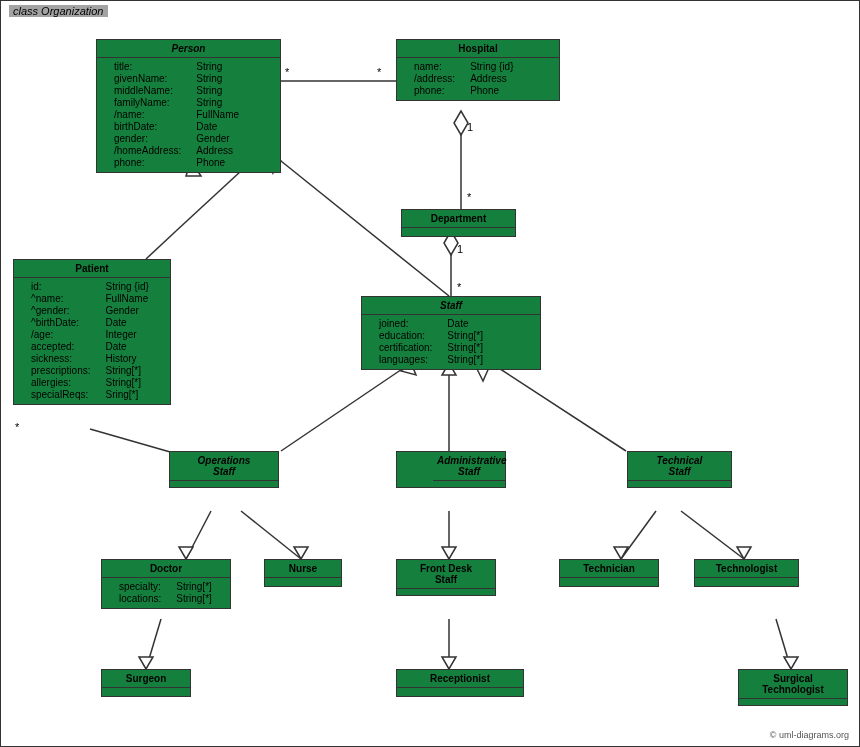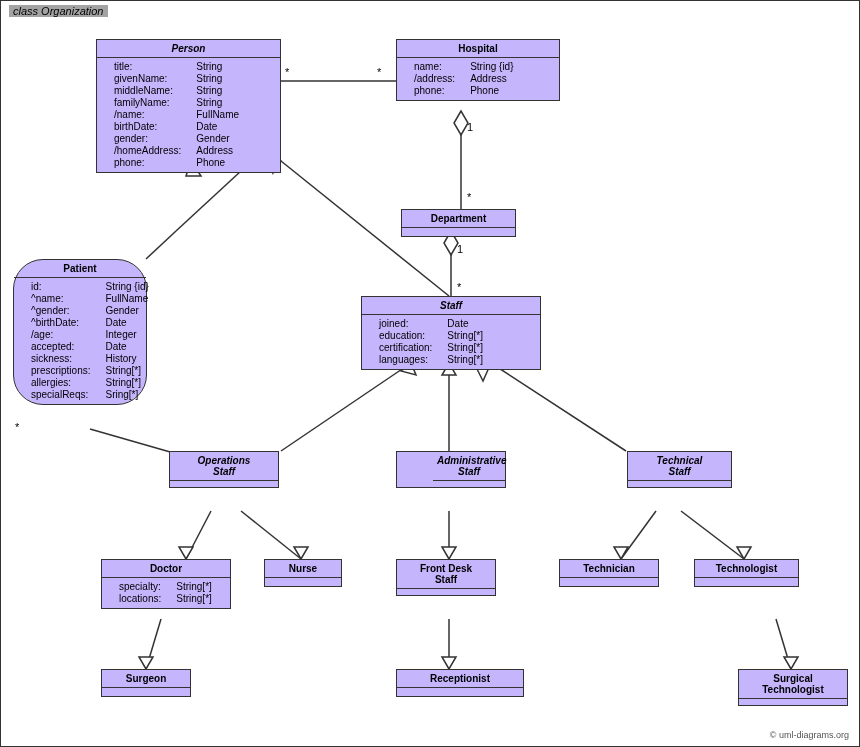--- a/index.html
+++ b/index.html
@@ -24,21 +24,21 @@
       left: 8px;
       font-size: 11px;
       background: #a3a3a3;
       padding: 0 4px;
       font-style: italic;
     }
     
     .uml-class {
       position: absolute;
       border: 1.5px solid #333;
-      background: #c4b5fd;
+      background: #15803d;
       font-size: 10px;
     }
     .uml-class .class-header {
       text-align: center;
       border-bottom: 1.5px solid #333;
       padding: 3px 6px;
       font-weight: bold;
     }
     .uml-class .class-header.italic {
       font-style: italic;
@@ -232,21 +232,21 @@
             </tr>
         <tr>
               <td>languages:</td>
               <td>String[*]</td>
             </tr>
       </tbody>
         </table>
     </div>
   </div>
 
-  <div class="uml-class" style="left:12px; top:258px; width:134px;border-radius:30px;">
+  <div class="uml-class" style="left:12px; top:258px; width:158px;">
     <div class="class-header">Patient</div>
     <div class="class-body">
       <table>
         <tbody>
             <tr>
               <td>id:</td>
               <td>String {id}</td>
             </tr>
         <tr>
               <td>^name:</td>

